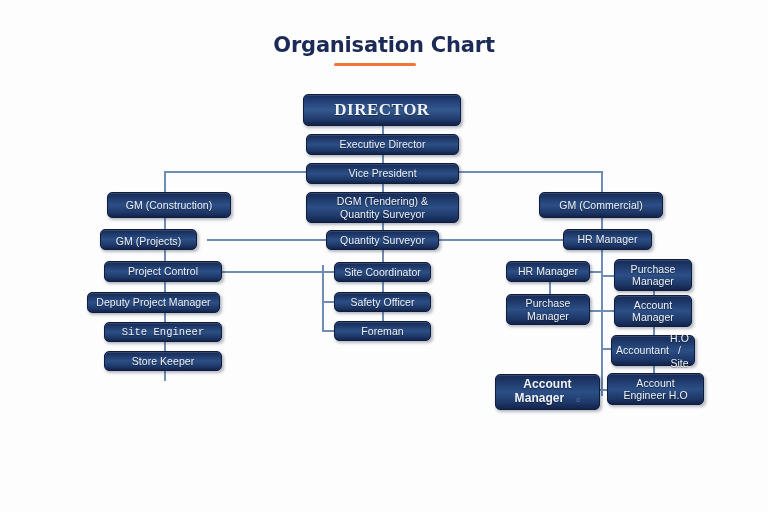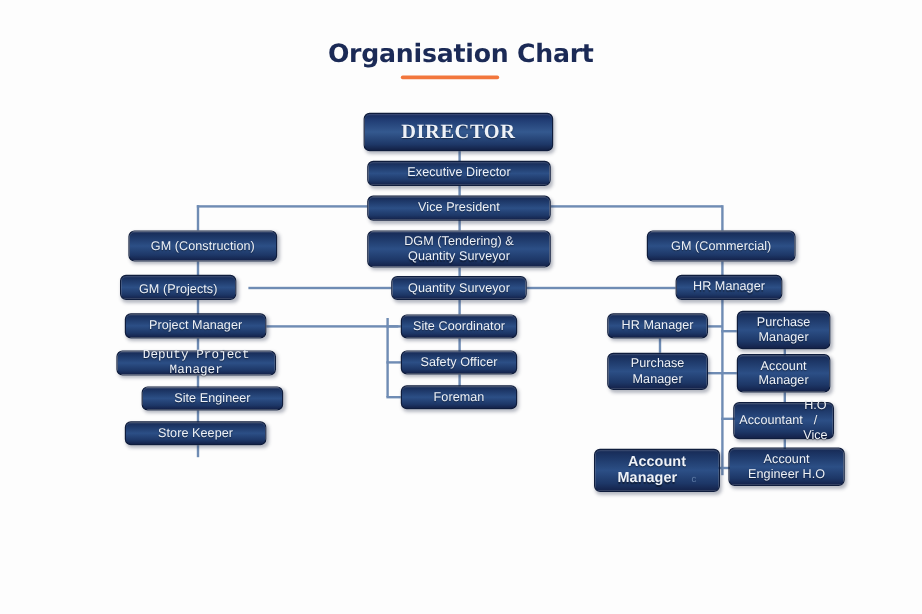--- a/index.html
+++ b/index.html
@@ -153,28 +153,28 @@
 
   <div class="node" style="left:326px;top:230px;width:113px;height:20px;">
     <span>Quantity Surveyor</span>
   </div>
 
   <div class="node" style="left:563px;top:229px;width:89px;height:21px;">
     <span>HR Manager</span>
   </div>
 
   <div class="node" style="left:104px;top:261px;width:118px;height:21px;">
-    <span>Project Manager</span>
-  </div>
-
-  <div class="node" style="left:97px;top:292px;width:133px;height:21px;font-family:Liberation Mono, monospace;">
+    <span>Project Control</span>
+  </div>
+
+  <div class="node" style="left:87px;top:292px;width:133px;height:21px;">
     <span>Deputy Project Manager</span>
   </div>
 
-  <div class="node" style="left:118px;top:322px;width:118px;height:20px;">
+  <div class="node" style="left:104px;top:322px;width:118px;height:20px;font-family:Liberation Mono, monospace;">
     <span>Site Engineer</span>
   </div>
 
   <div class="node" style="left:104px;top:351px;width:118px;height:20px;">
     <span>Store Keeper</span>
   </div>
 
 
   <div class="node" style="left:334px;top:262px;width:97px;height:20px;">
     <span>Site Coordinator</span>
@@ -210,21 +210,21 @@
     <span>Manager</span>
   </div>
 
   <div class="node" style="left:614px;top:295px;width:78px;height:32px;flex-direction:column;">
     <span>Account</span>
     <span>Manager</span>
   </div>
 
   <div class="node" style="left:611px;top:335px;width:84px;height:31px;flex-direction:row;">
     <span>Accountant</span>
-    <span>H.O / Vice</span>
+    <span>H.O / Site</span>
   </div>
 
   <div class="node" style="left:607px;top:373px;width:97px;height:32px;flex-direction:column;">
     <span>Account</span>
     <span>Engineer H.O</span>
   </div>
 
 </div>
 
 </body></html>

